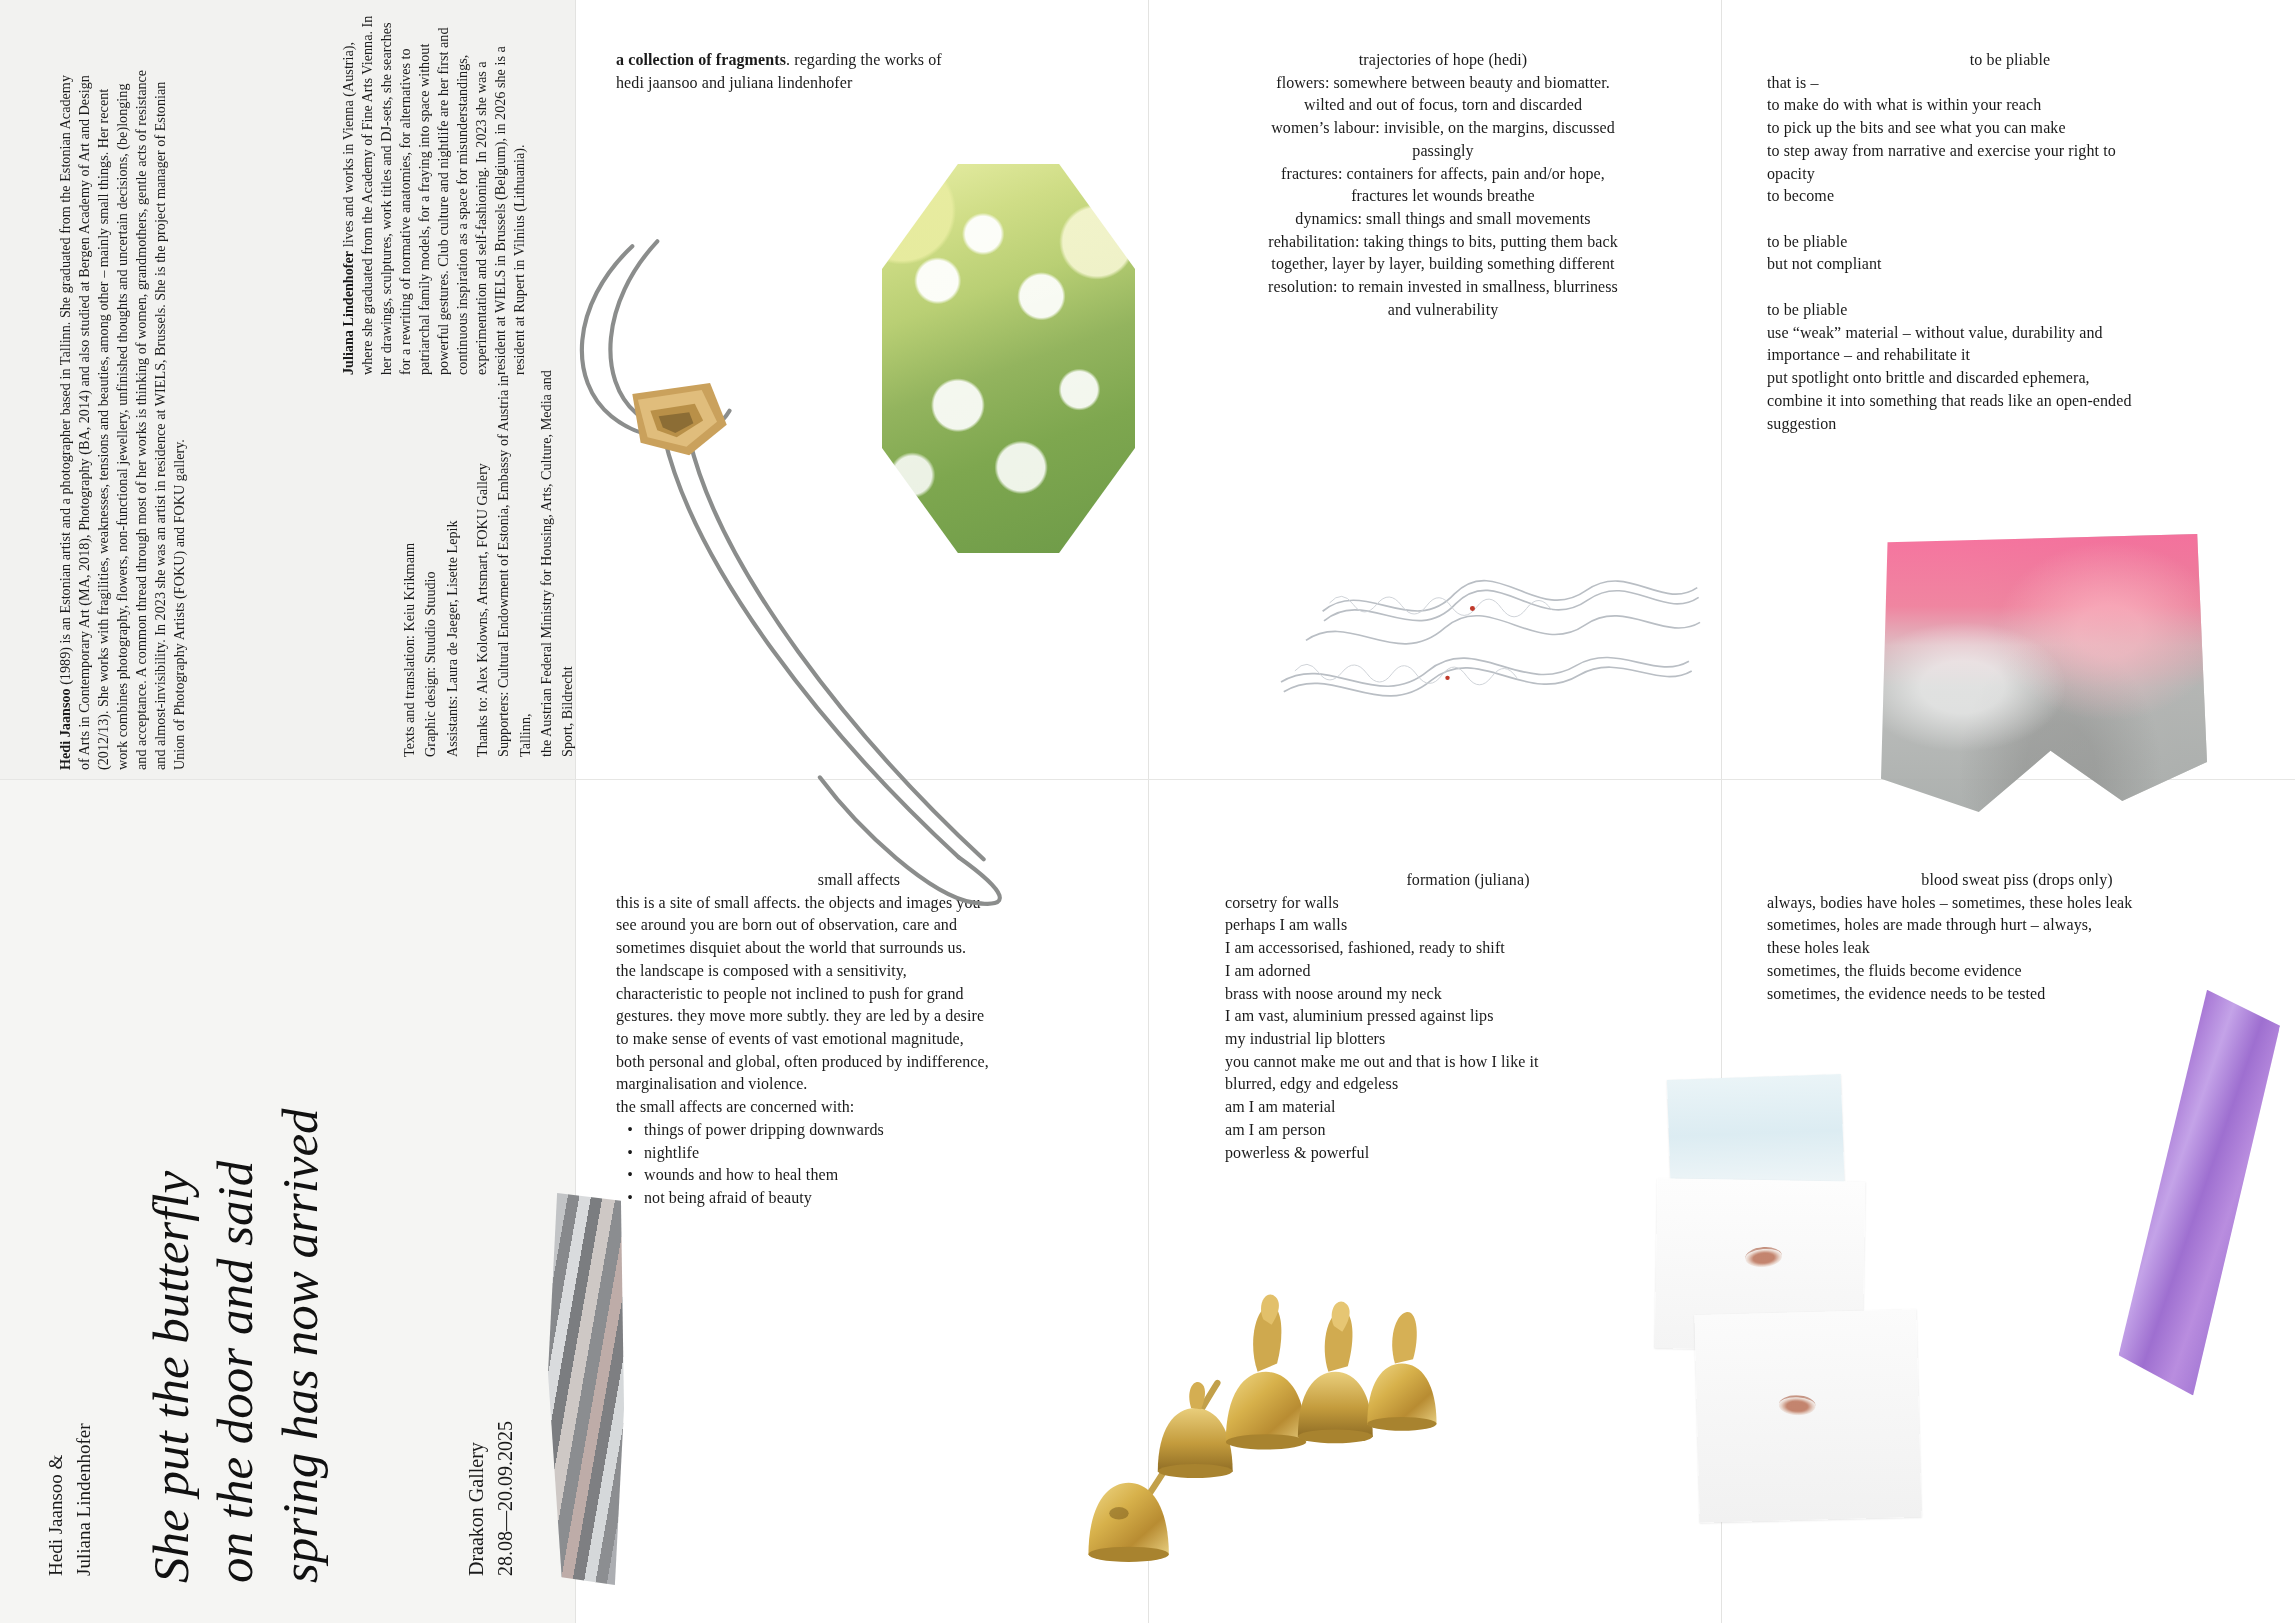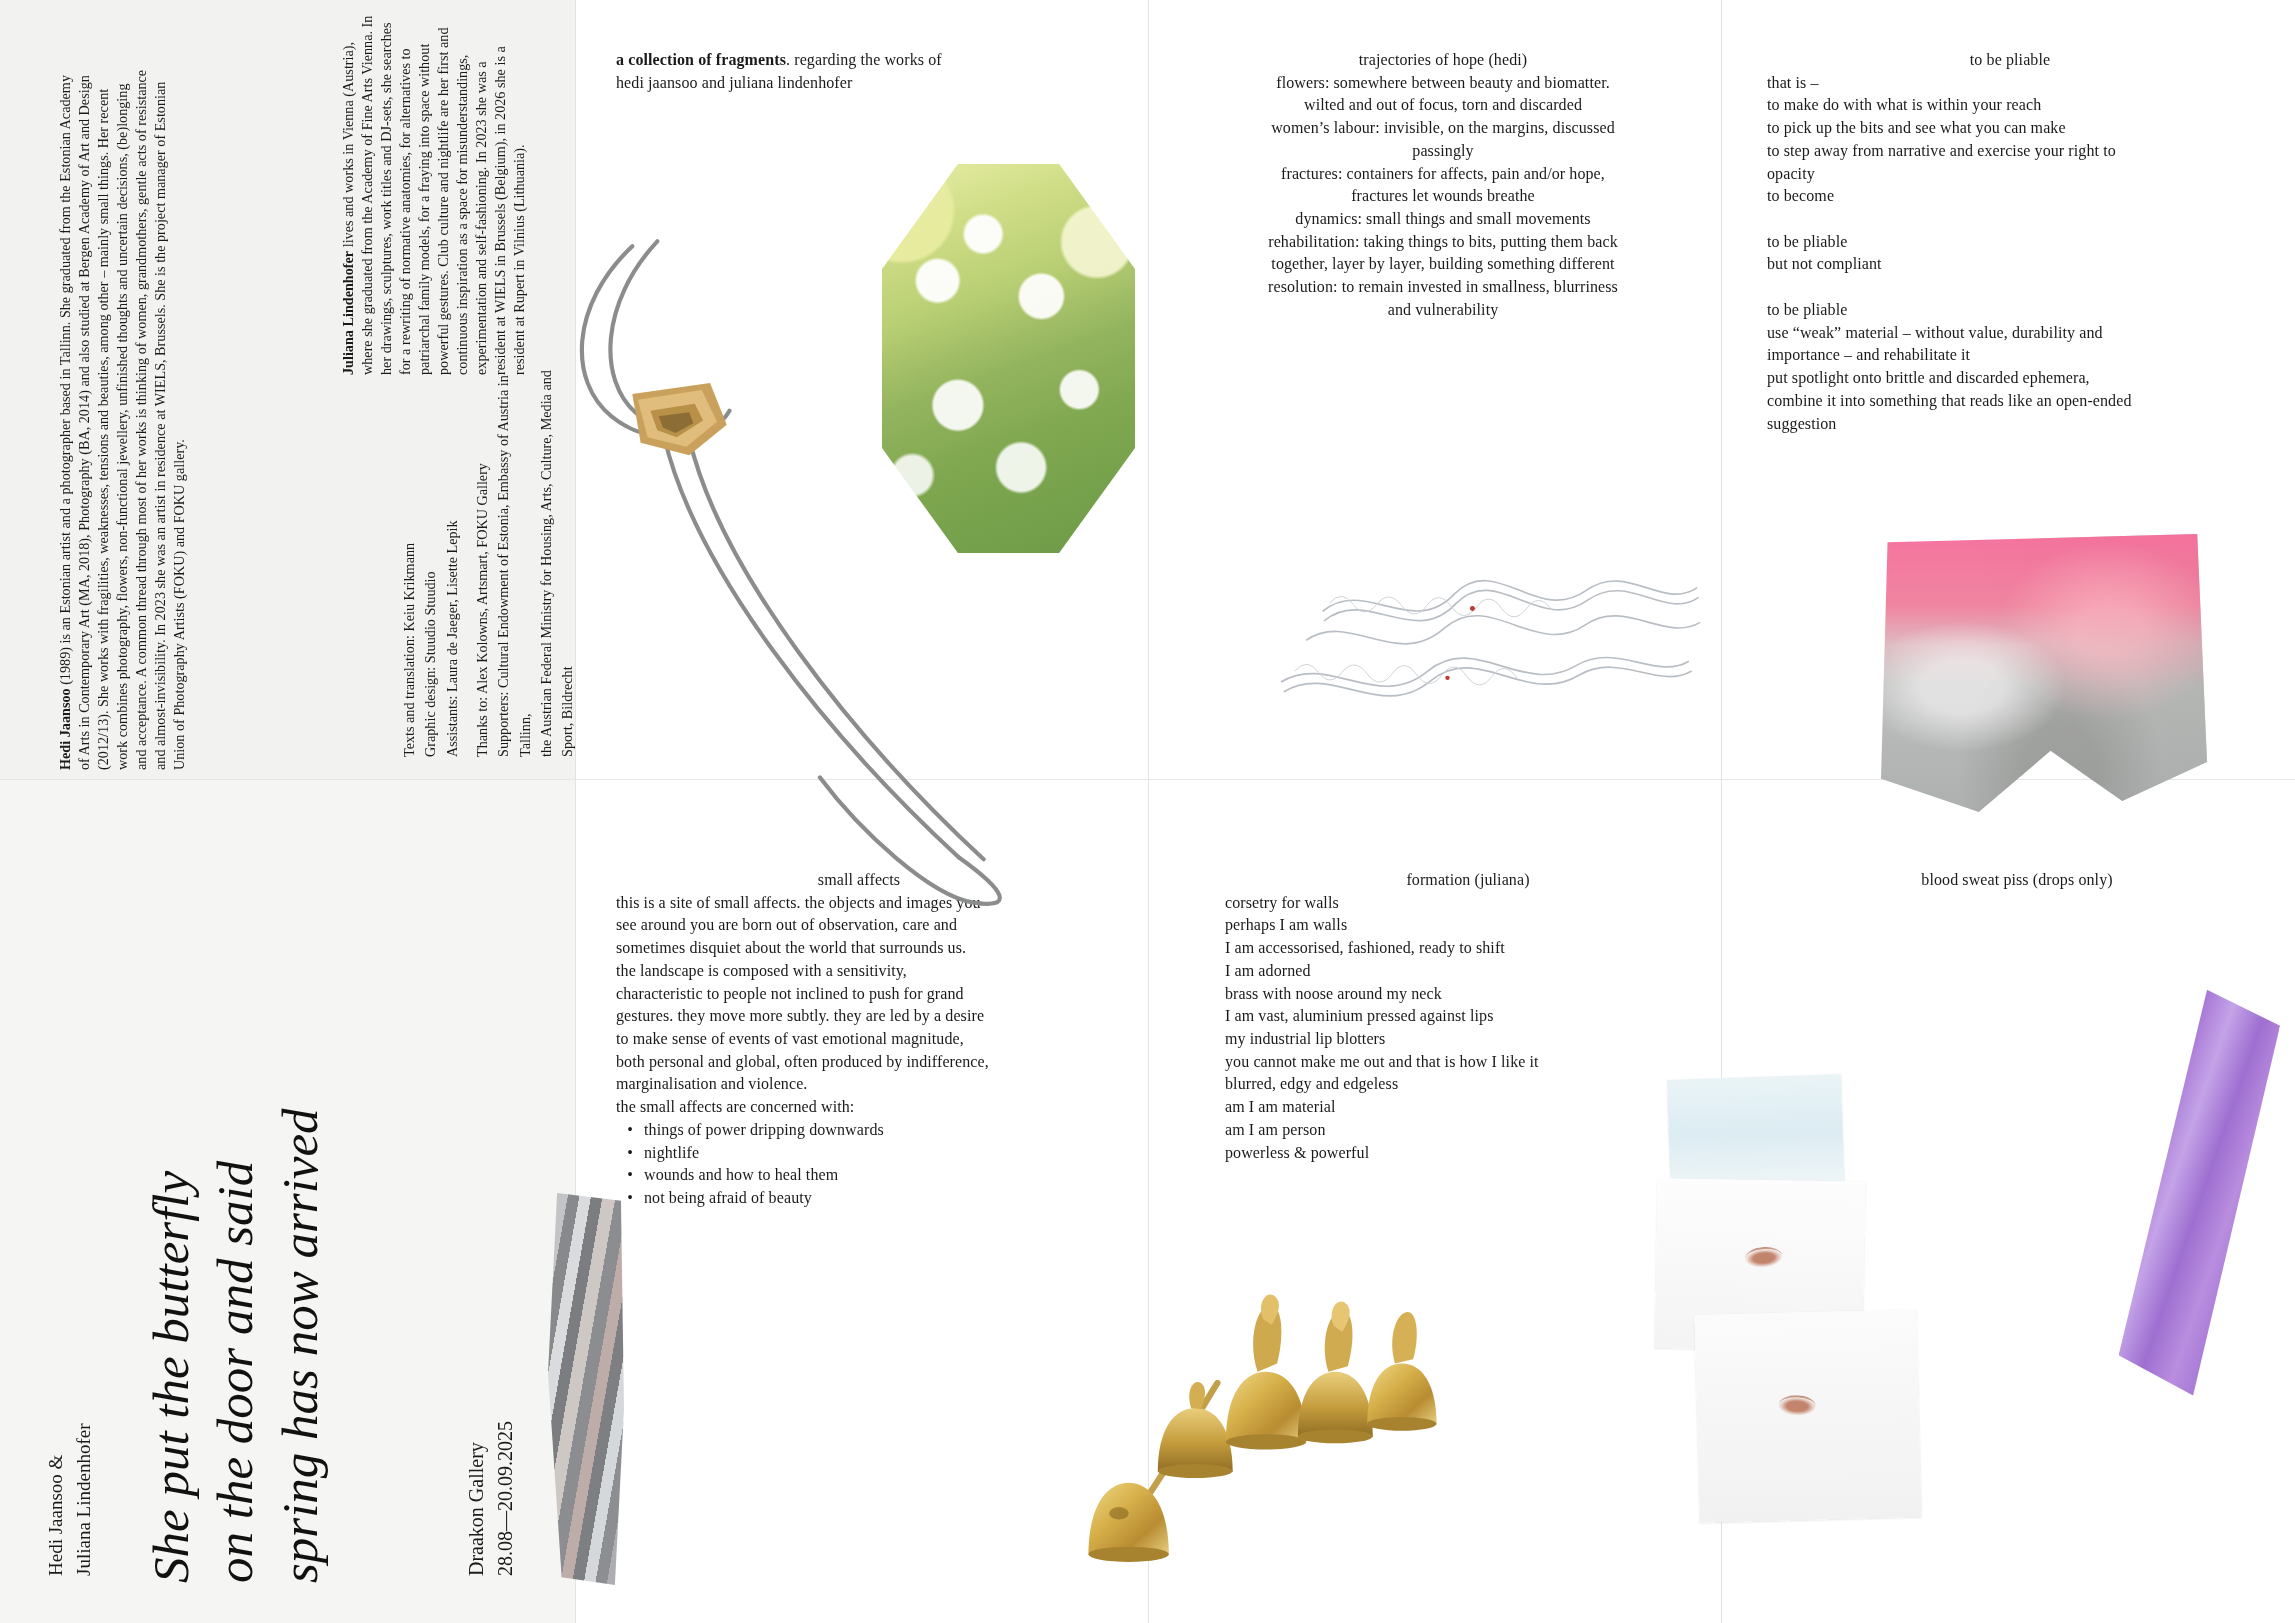--- a/index.html
+++ b/index.html
@@ -307,20 +307,25 @@
 my industrial lip blotters
 you cannot make me out and that is how I like it
 blurred, edgy and edgeless
 am I am material
 am I am person
 powerless &amp; powerful</div>
 </div>
 
 <div class="txt" style="left:1767px; top:869px; width:500px;">
   <div class="head">blood sweat piss (drops only)</div>
+  <div style="white-space:pre-line;">always, bodies have holes – sometimes, these holes leak
+sometimes, holes are made through hurt – always,
+      these holes leak
+sometimes, the fluids become evidence
+sometimes, the evidence needs to be tested</div>
 </div>
 
 <div class="imgbox flowers" style="left:882px; top:164px; width:253px; height:389px;"></div>
 
 <svg class="cord-svg" viewBox="0 0 760 1060" style="left:528px; top:208px; width:528px; height:736px;">
   <g fill="none" stroke="#8b8d8c" stroke-width="6" stroke-linecap="round">
     <path d="M150 55 C 60 140, 58 250, 120 300 C 180 348, 250 330, 270 290"></path>
     <path d="M186 48 C 104 136, 100 248, 156 296 C 212 344, 268 330, 290 292"></path>
     <path d="M196 330 C 240 520, 430 760, 620 935"></path>
     <path d="M232 332 C 276 520, 466 762, 656 938"></path>

